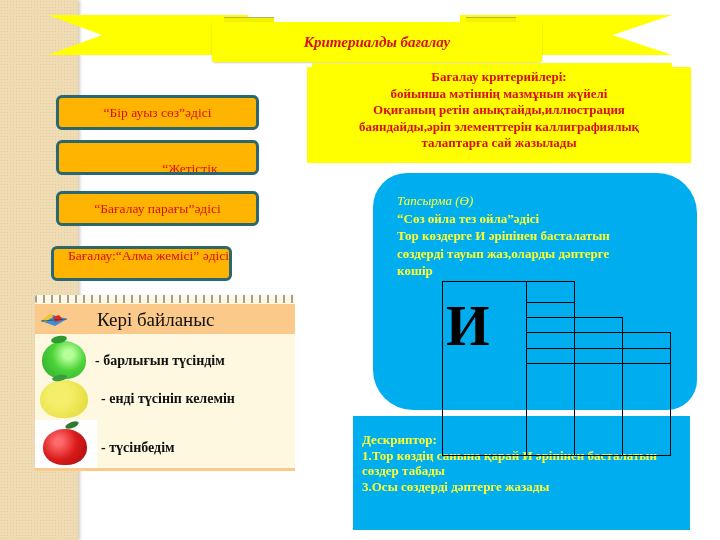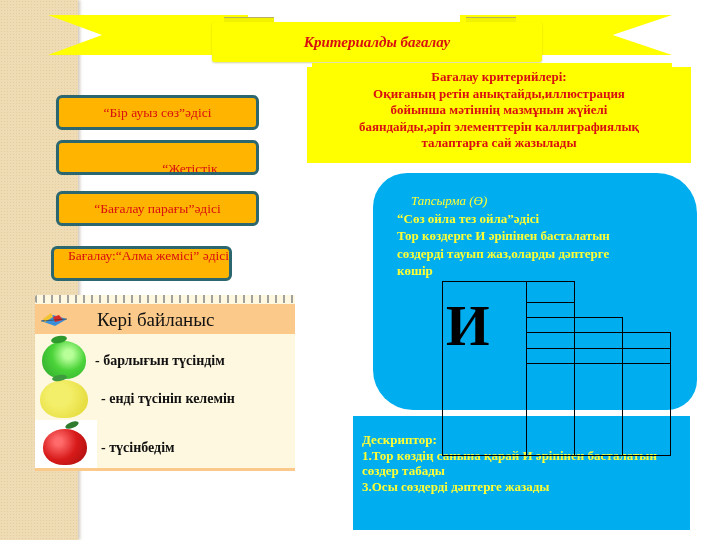--- a/index.html
+++ b/index.html
@@ -56,21 +56,21 @@
   .fb-title { position:absolute; left:62px; top:14px; font-weight:normal; font-size:19px; color:#111; }
   .fb-row { position:absolute; font-weight:bold; font-size:14px; color:#111; }
   .apple { position:absolute; width:44px; height:38px; border-radius:50% 50% 46% 46%; }
   .fb-bottom { position:absolute; left:0; bottom:0; width:260px; height:3px; background:#fbc98a; }
   
   .task {
     position:absolute; left:373px; top:173px; width:324px; height:237px;
     background:#00aeef; border-radius:34px 40px 30px 40px;
   }
   .task-text { position:absolute; left:397px; top:192px; width:290px; color:#ffff33; font-weight:bold; font-size:13px; line-height:17.5px; }
-  .task-text .italic { font-style:italic; font-weight:normal;margin-left:14px; }
+  .task-text .italic { font-style:italic; font-weight:normal; }
   .big-letter { position:absolute; left:446px; top:296px; font-size:56px; font-weight:bold; color:#000; line-height:60px; font-family:"Liberation Serif", serif; }
   
   .descr {
     position:absolute; left:353px; top:416px; width:337px; height:114px;
     background:#00aeef;
   }
   .descr-text { position:absolute; left:362px; top:432px; width:325px; color:#ffff33; font-weight:bold; font-size:13px; line-height:15.7px; }
   .gridline { position:absolute; background:#000; }
 </style>
 </head>
@@ -82,22 +82,22 @@
 <div class="banner-wing wing-right"></div>
 <div class="banner-tab" style="left:224px;"></div>
 <div class="banner-tab" style="left:466px;"></div>
 <div class="banner-center">
   <span class="banner-title">Критериалды бағалау</span>
 </div>
 <div class="underline-bar"></div>
 
 <div class="criteria">
   <div>Бағалау критерийлері:</div>
+  <div>бойынша мәтіннің мазмұнын жүйелі</div>
   <div>Оқиғаның ретін анықтайды,иллюстрация</div>
-  <div>бойынша мәтіннің мазмұнын жүйелі</div>
   <div>баяндайды,әріп элементтерін каллиграфиялық</div>
   <div>талаптарға сай жазылады</div>
 </div>
 
 <div class="method" style="left:56px; top:95px; width:203px; height:35px;">
   <span>“Бір ауыз сөз”әдісі</span>
 </div>
 <div class="method" style="left:56px; top:140px; width:203px; height:35px; align-items:flex-start; padding-top:19px;">
   <span style="display:block; width:120px;">“Жетістік баспалдағы”әдіс</span>
 </div>

